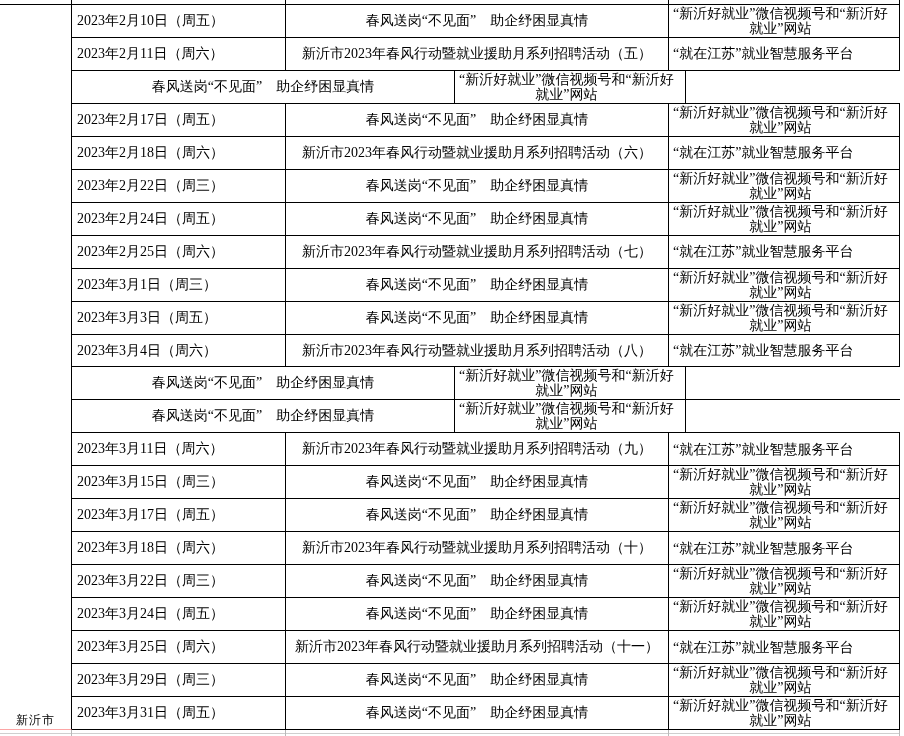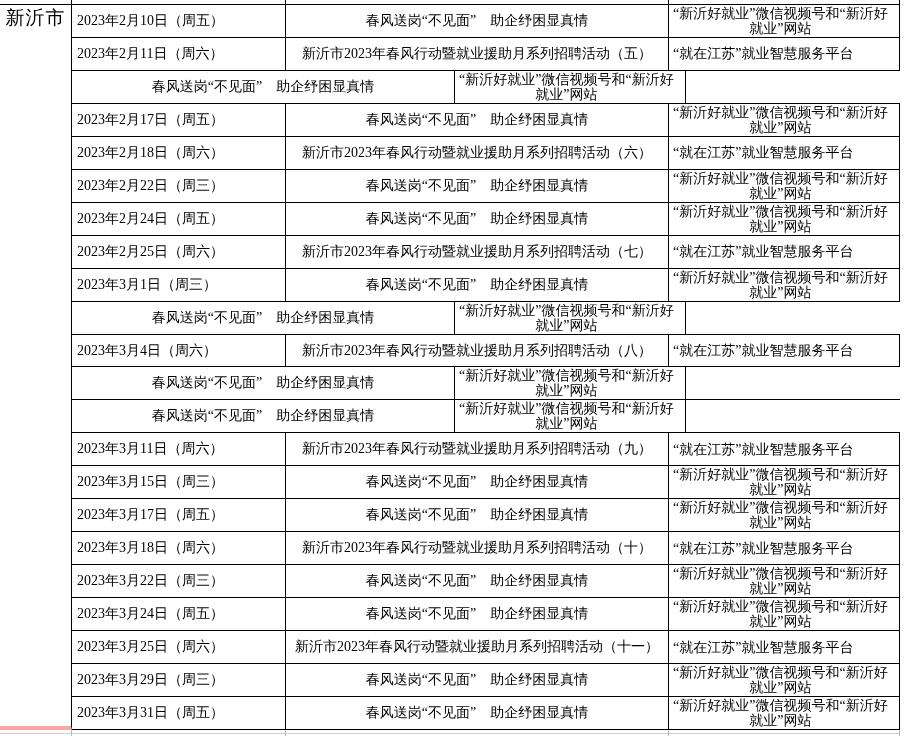--- a/index.html
+++ b/index.html
@@ -10,23 +10,23 @@
   
   .top-sliver{position:absolute;top:0;left:0;width:900px;height:4px;}
   .vstub{position:absolute;top:0;width:1px;height:4px;background:#000;}
   
   .main{
     position:absolute;top:4px;left:0;width:900px;height:726px;
     border-top:1px solid #000;box-sizing:border-box;display:flex;
   }
   .region-col{
     width:72px;height:725px;box-sizing:border-box;
-    border-right:1px solid #000;border-bottom:4px solid #fca5a5;
-    display:flex;align-items:flex-start;justify-content:center;
-    font-size:19px;letter-spacing:1px;
+    border-right:1px solid #000;border-bottom:1px solid #fca5a5;
+    display:flex;align-items:flex-end;justify-content:center;
+    font-size:12px;letter-spacing:1px;
   }
   .rows{
     width:828px;height:725px;display:grid;grid-template-rows:repeat(22,1fr);
   }
   .row{display:flex;box-sizing:border-box;border-bottom:1px solid #000;}
   .cell{
     box-sizing:border-box;border-right:1px solid #000;
     display:flex;align-items:center;font-size:14px;overflow:hidden;
   }
   .cell.date{width:214px;padding-left:5px;justify-content:flex-start;white-space:nowrap;}
@@ -110,20 +110,21 @@
   </div>
 
   <div class="row">
     <div class="cell date">2023年3月1日（周三）</div>
     <div class="cell event">春风送岗“不见面”　助企纾困显真情</div>
     <div class="cell platform">“新沂好就业”微信视频号和“新沂好
 就业”网站</div>
   </div>
 
   <div class="row">
+    <div class="cell date">2023年3月3日（周五）</div>
     <div class="cell event">春风送岗“不见面”　助企纾困显真情</div>
     <div class="cell platform">“新沂好就业”微信视频号和“新沂好
 就业”网站</div>
   </div>
 
   <div class="row">
     <div class="cell date">2023年3月4日（周六）</div>
     <div class="cell event">新沂市2023年春风行动暨就业援助月系列招聘活动（八）</div>
     <div class="cell platform">“就在江苏”就业智慧服务平台</div>
   </div>

